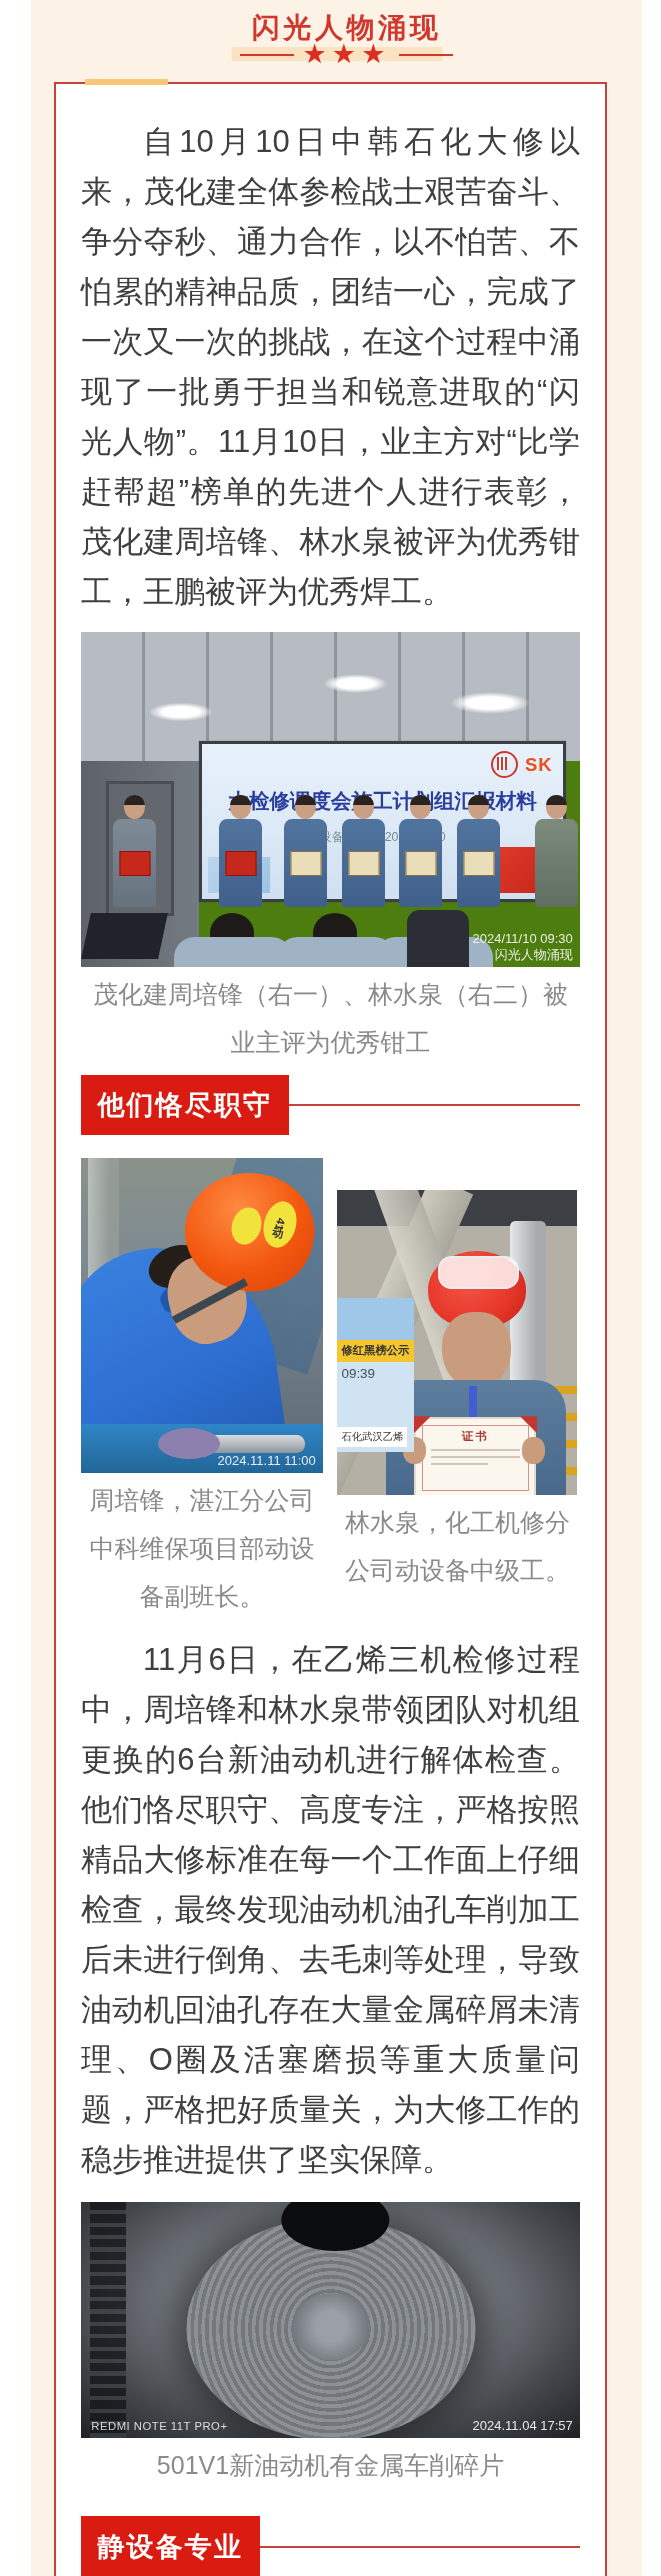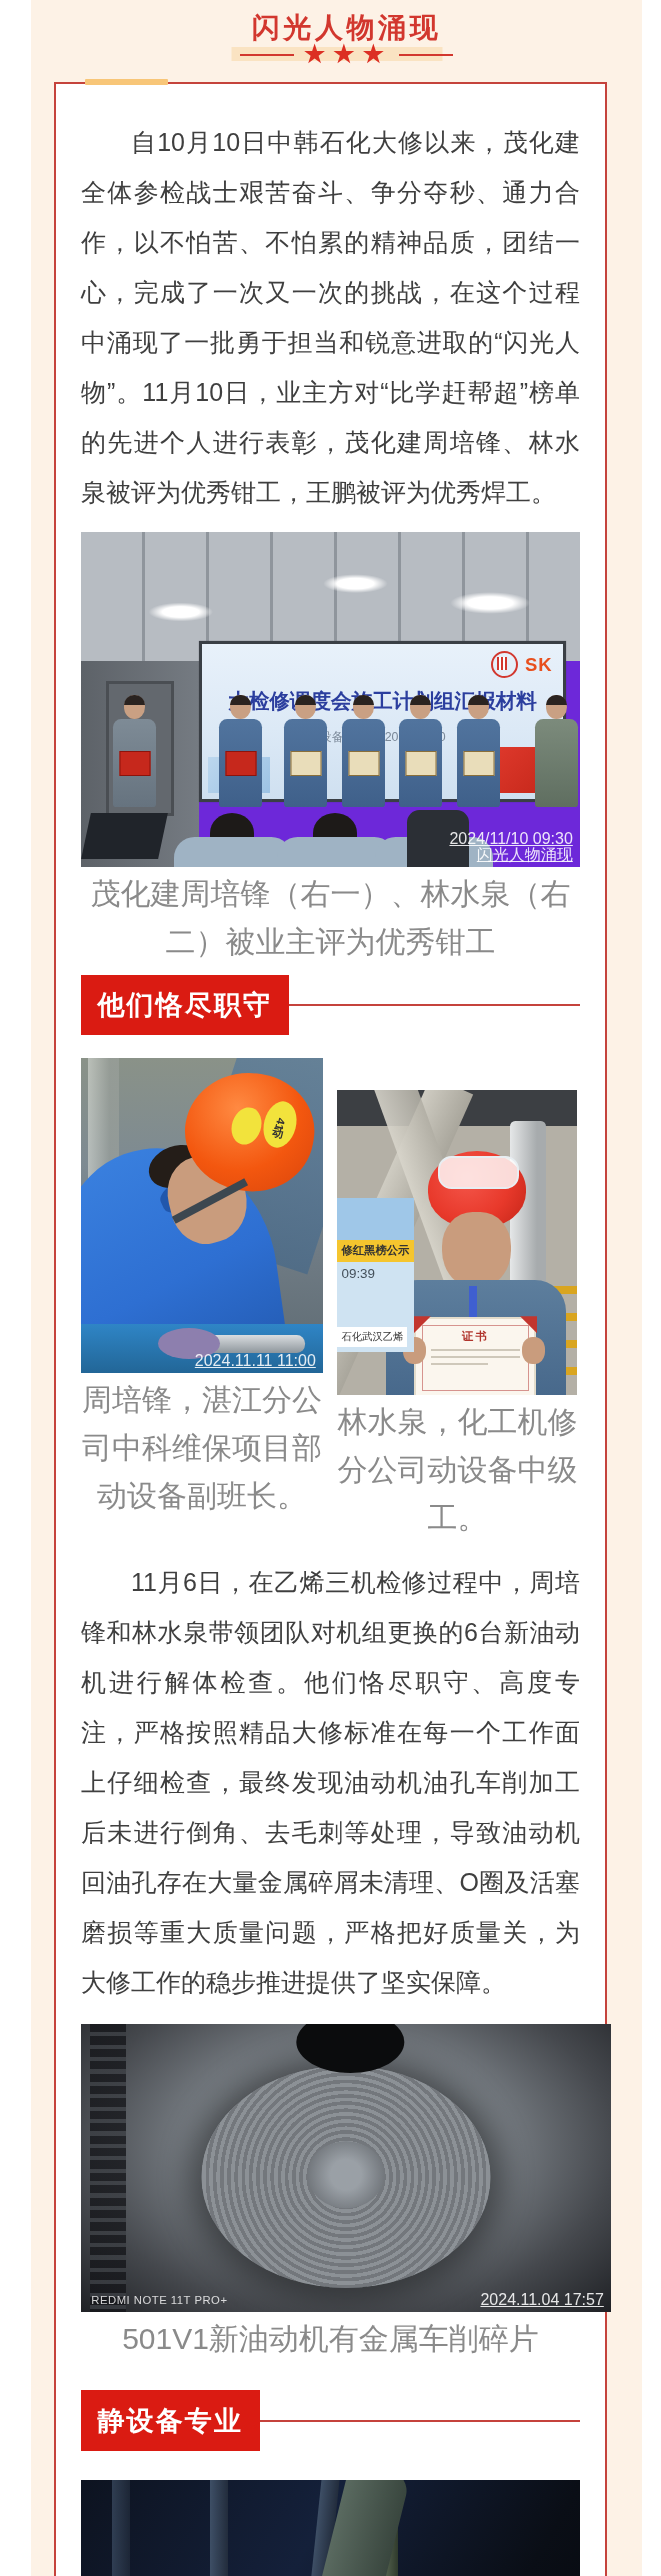--- a/index.html
+++ b/index.html
@@ -11,33 +11,33 @@
   .hdr-band{position:absolute;left:50%;transform:translateX(-50%);top:34px;width:211px;height:14px;background:#fae3c2;z-index:0;}
   .hdr-title{position:relative;z-index:1;font-size:28px;font-weight:bold;color:#d2372e;letter-spacing:3.6px;line-height:30px;}
   .hdr-stars-row{position:relative;z-index:1;display:flex;align-items:center;justify-content:center;margin-top:-2.1px;height:27px;}
   .hdr-line{width:54px;height:2.6px;background:#d2372e;}
   .hdr-stars{font-size:27px;color:#dc2f23;letter-spacing:5.2px;margin:0 8.2px;line-height:27px;}
 
   
   .box{position:relative;margin:13.4px 35px 0 23px;background:#ffffff;border:2.1px solid #c5433c;padding:3.1px 25px 17.5px 25px;}
   .tab{position:absolute;top:-5.2px;left:29px;width:83px;height:6.7px;background:#f8c678;border-radius:1px;}
 
-  .para{font-size:25px;line-height:50px;color:#3f3f3f;text-align:justify;text-indent:2em;margin:0;}
+  .para{font-size:31px;line-height:50px;color:#3f3f3f;text-align:justify;text-indent:2em;margin:0;}
   .mt-intro{margin-top:30px;}
-  .caption{font-size:30px;line-height:48px;color:#8a8a8a;text-align:center;}
+  .caption{font-size:25px;line-height:48px;color:#8a8a8a;text-align:center;}
 
   .sec{display:flex;align-items:center;margin-top:8.2px;}
   .badge{background:#da1b12;color:#ffffff;font-size:27px;font-weight:bold;letter-spacing:2.1px;padding:12.4px 16.5px;white-space:nowrap;}
   .sec-line{flex:1;height:2.6px;background:#c5433c;}
 
   .photo{position:relative;overflow:hidden;background:#555;}
-  .ph-ts{position:absolute;right:7.2px;bottom:5.2px;color:rgba(255,255,255,.88);font-size:16px;text-align:right;line-height:15.5px;z-index:9;text-decoration:underline;}
-
-  
-  .photo1{width:499px;height:335px;margin-top:15.5px;background:#6d28d9;}
+  .ph-ts{position:absolute;right:7.2px;bottom:5.2px;color:rgba(255,255,255,.88);font-size:13px;text-align:right;line-height:15.5px;z-index:9;}
+
+  
+  .photo1{width:499px;height:335px;margin-top:15.5px;background:#4d7c0f;}
   .p1-ceiling{position:absolute;left:0;top:0;right:0;height:129px;
      background:
        radial-gradient(ellipse 46px 13.4px at 20% 62%, #fff 0 40%, rgba(255,255,255,0) 70%),
        radial-gradient(ellipse 46px 13.4px at 55% 40%, #fff 0 40%, rgba(255,255,255,0) 70%),
        radial-gradient(ellipse 57px 15.5px at 82% 55%, #fff 0 40%, rgba(255,255,255,0) 70%),
        repeating-linear-gradient(90deg,#b7bcc2 0 61px,#8f959c 61px 64px),
        repeating-linear-gradient(180deg,#b7bcc2 0 30px,#8f959c 30px 33px);}
   .p1-wall{position:absolute;left:0;top:129px;bottom:0;width:118px;background:linear-gradient(90deg,#5d6268,#757b82);}
   .p1-door{position:absolute;left:25px;top:149px;width:62px;height:129px;background:#63686e;border:3.1px solid #4a4e53;}
   .p1-screen{position:absolute;left:121px;top:112px;width:361px;height:155px;background:linear-gradient(180deg,#e8f1fa 0%,#dce9f6 55%,#cfe0f0 100%);box-shadow:0 0 0 3.1px #3a3f45;}
@@ -102,21 +102,21 @@
   .pr-corn{position:absolute;width:17.5px;height:17.5px;background:#c2362e;}
   .pr-corn.tl{left:-3.1px;top:-3.1px;clip-path:polygon(0 0,100% 0,0 100%);}
   .pr-corn.tr{right:-3.1px;top:-3.1px;clip-path:polygon(0 0,100% 0,100% 100%);}
   .pr-hand{position:absolute;width:23px;height:27px;background:#c99c7d;border-radius:45%;z-index:6;}
   .pr-phone{position:absolute;left:0;top:108px;width:77px;height:154px;z-index:7;background:linear-gradient(180deg,#9fc7e8 0 36%,#cfe3f2 36% 100%);}
   .pr-banner{position:absolute;left:0;top:42px;right:0;height:21.6px;background:#f5c52e;color:#333;font-size:11.3px;font-weight:bold;line-height:21.6px;padding-left:4.1px;white-space:nowrap;overflow:hidden;}
   .pr-time{position:absolute;left:4.1px;top:68px;color:#44505a;font-size:13.4px;}
   .pr-chip{position:absolute;left:0;bottom:5.2px;background:#ffffff;color:#333;font-size:10.3px;padding:3.1px 4.1px;white-space:nowrap;}
 
   
-  .photo3{width:499px;height:288px;margin-top:17.5px;background:radial-gradient(ellipse at 50% 42%,#9aa0a6 0%,#7d8389 38%,#45484d 72%,#1f2125 100%);padding-left:31px;}
+  .photo3{width:499px;height:236px;margin-top:17.5px;background:radial-gradient(ellipse at 50% 42%,#9aa0a6 0%,#7d8389 38%,#45484d 72%,#1f2125 100%);}
   .m-disk{position:absolute;left:50%;top:50%;transform:translate(-50%,-46%);width:289px;height:222px;border-radius:50%;
      background:repeating-radial-gradient(circle at 50% 50%,#73777c 0 3.6px,#8c9196 3.6px 7.2px);
      box-shadow:0 0 31px 12.4px rgba(0,0,0,.45);}
   .m-hub{position:absolute;left:50%;top:50%;transform:translate(-50%,-40%);width:77px;height:67px;border-radius:50%;background:radial-gradient(circle,#9aa0a6 0 30%,#5d6166 100%);}
   .m-hole{position:absolute;left:50%;top:-13.4px;transform:translateX(-46%);width:108px;height:62px;border-radius:50%;background:#0b0c0d;z-index:3;}
   .m-edge{position:absolute;left:9.3px;top:0;bottom:0;width:36px;background:repeating-linear-gradient(180deg,#15161a 0 8.2px,#3a3d42 8.2px 12.4px);opacity:.8;}
   .ph-wm{position:absolute;left:10.3px;bottom:6.2px;color:rgba(255,255,255,.8);font-size:11.3px;letter-spacing:0.5px;z-index:9;}
 
   
   .photo4{width:499px;height:340px;margin-top:29px;background:linear-gradient(120deg,#0d1320 0%,#14203a 38%,#0a0e16 72%,#05070b 100%);}

